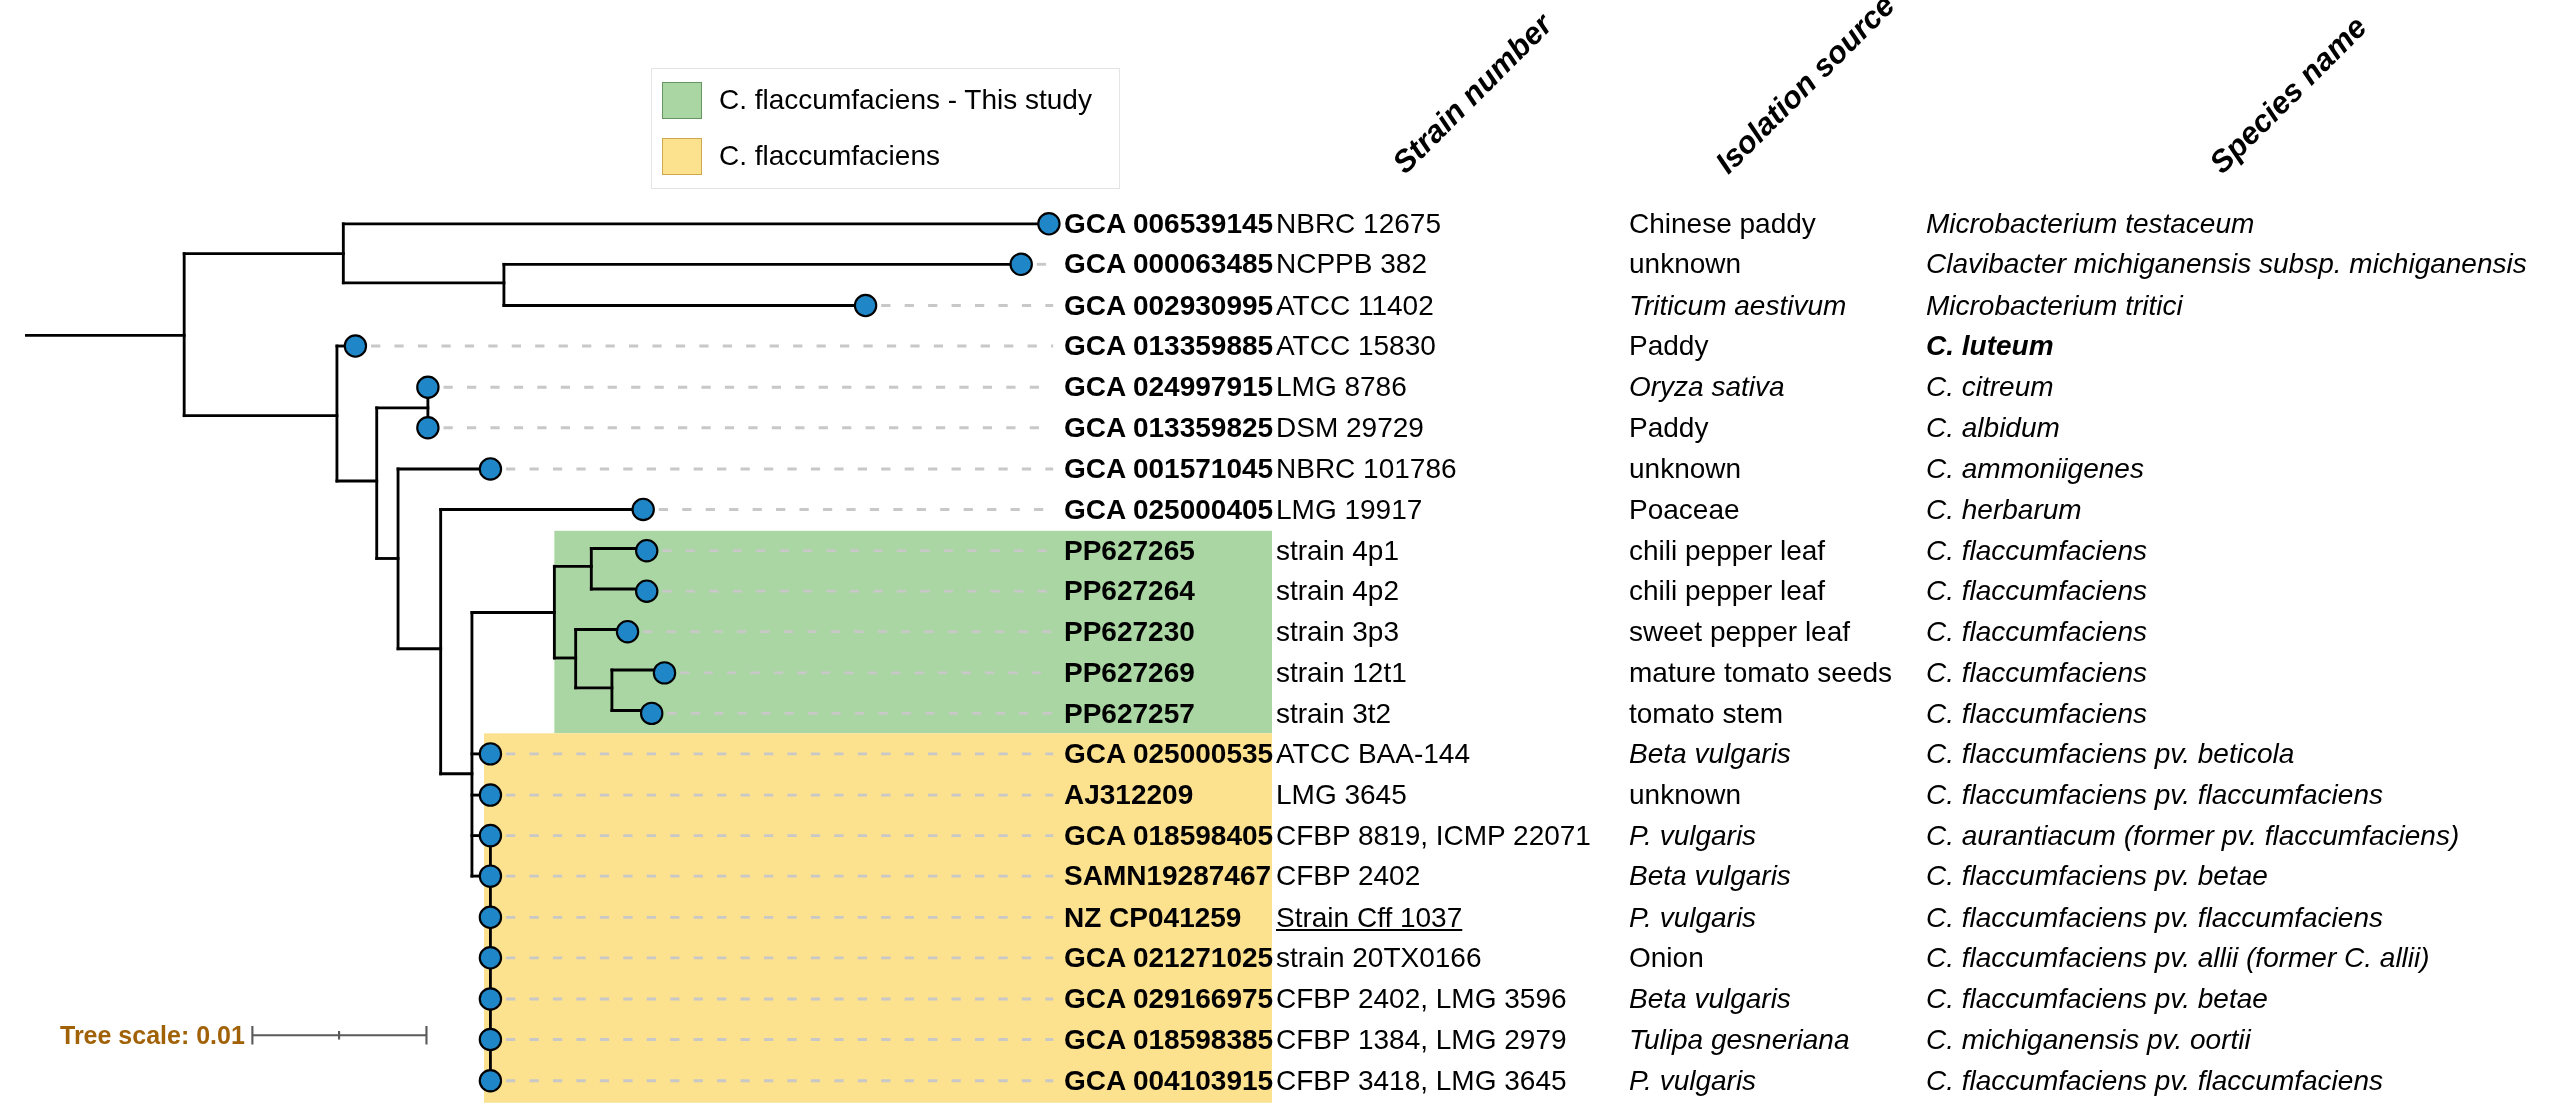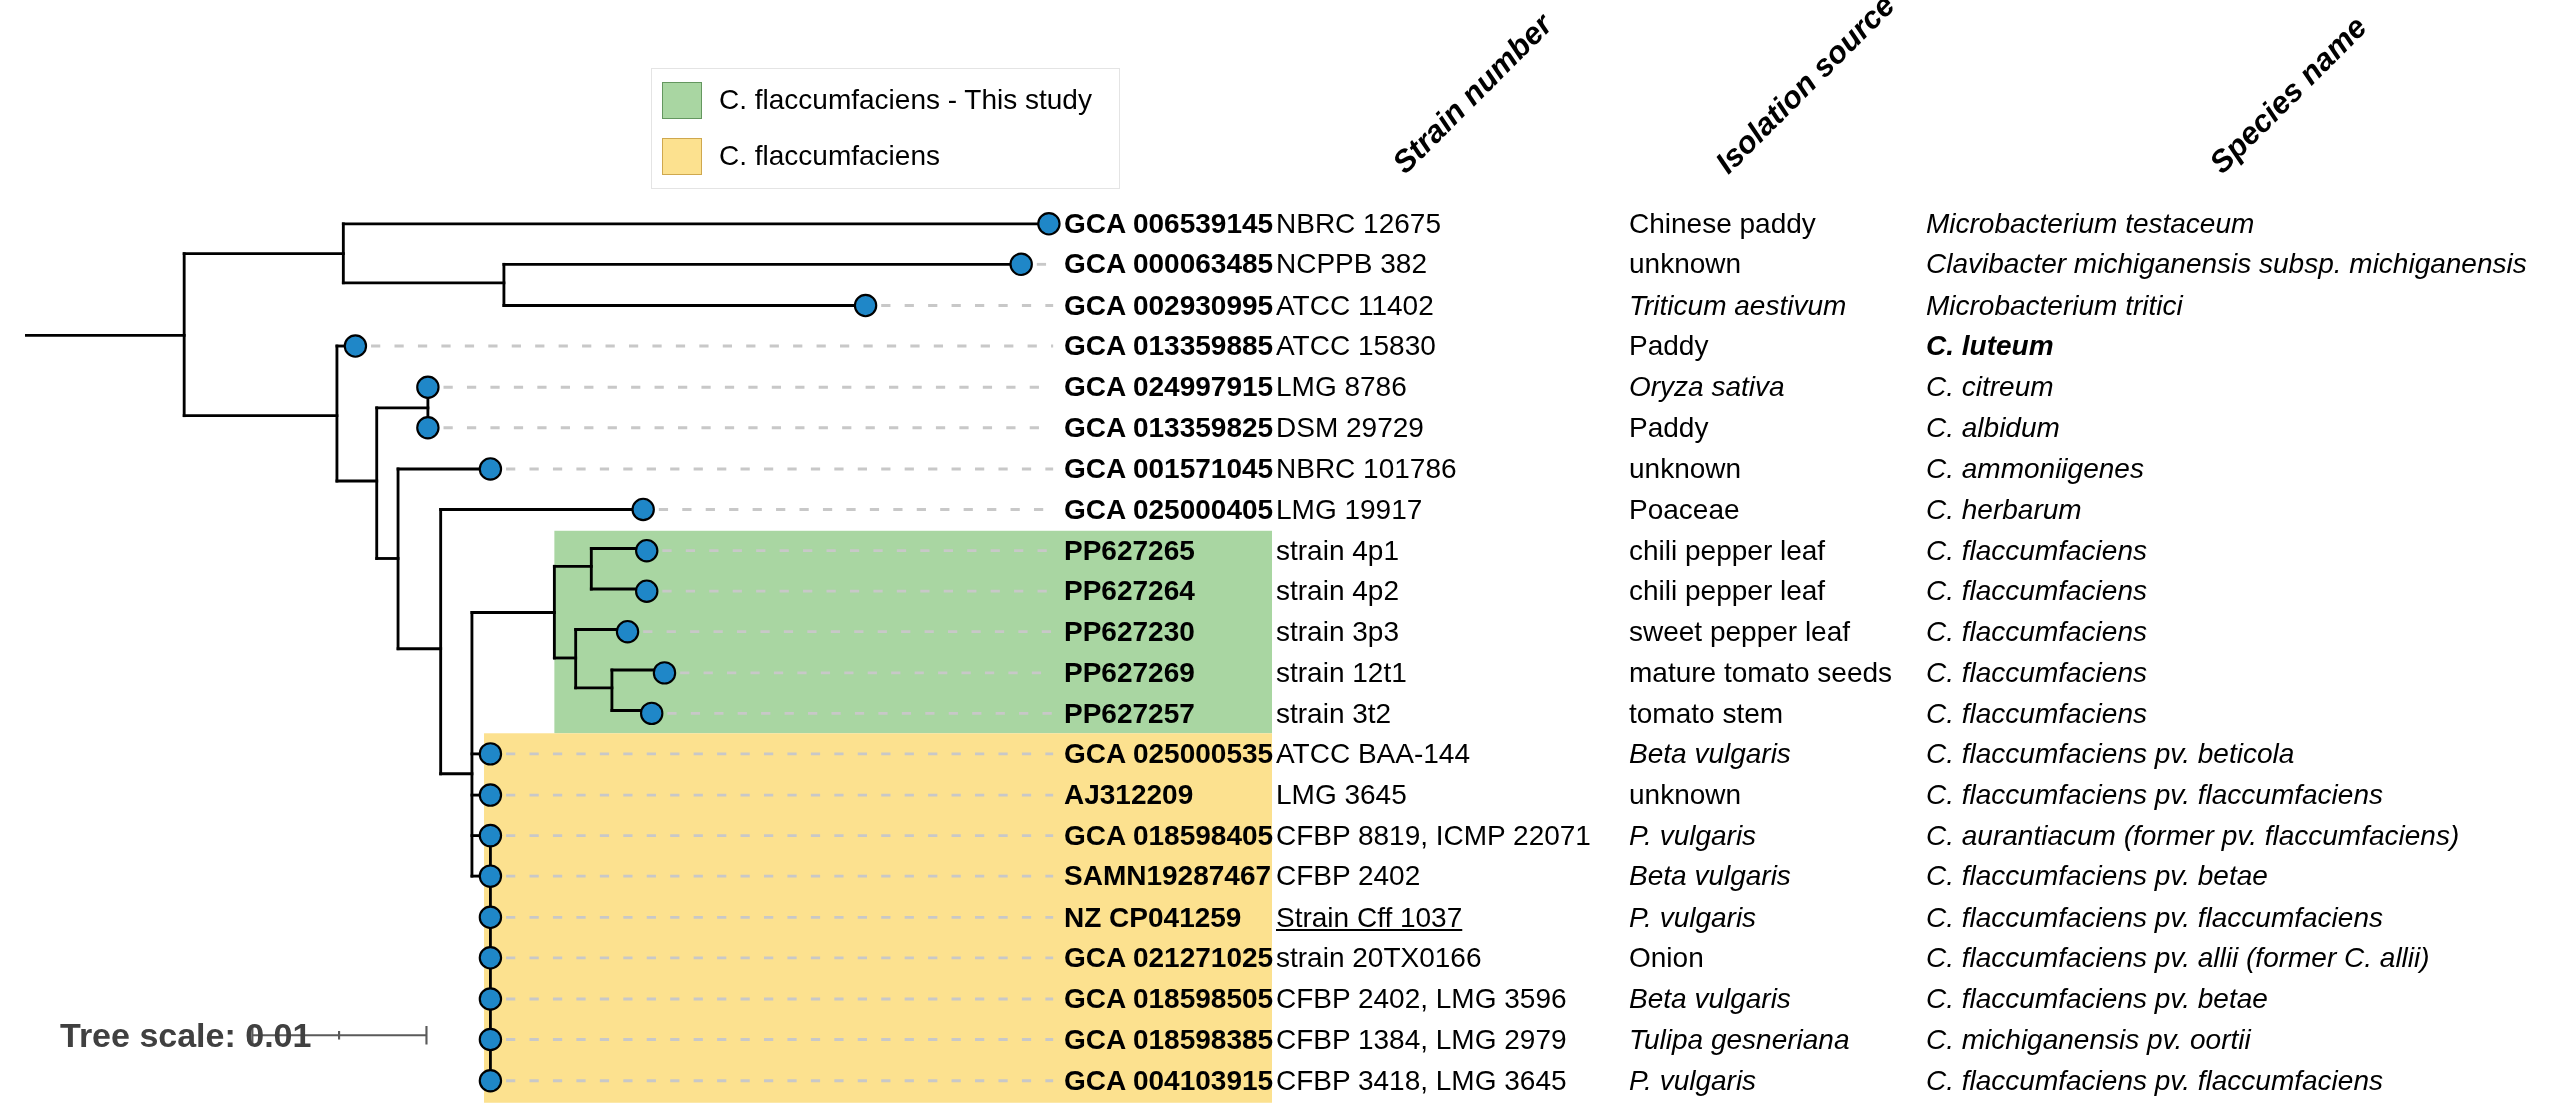--- a/index.html
+++ b/index.html
@@ -22,21 +22,21 @@
               transform-origin:0 100%;}
   
   .cell{position:absolute;height:40px;line-height:40px;font-size:28px;white-space:nowrap;}
   .cell-acc{left:1064px;font-weight:bold;}
   .cell-strain{left:1276px;}
   .cell-source{left:1629px;}
   .cell-species{left:1926px;font-style:italic;}
   .italic{font-style:italic;}
   
   #scale-label{position:absolute;left:60px;top:1018px;height:34px;line-height:34px;
-               font-size:34px;font-weight:bold;color:#404040;white-space:nowrap;}
+               font-size:25px;font-weight:bold;color:#a16207;white-space:nowrap;}
 </style>
 </head>
 <body>
 
 <div id="figure">
 
   <svg id="tree-svg" width="2576" height="1112" viewBox="0 0 3625 1565">
       <rect x="780" y="747" width="1010" height="285" fill="#a9d6a2"></rect>
       <rect x="681" y="1032" width="1109" height="520" fill="#fce18f"></rect>
       <line x1="1459" y1="372" x2="1482" y2="372" stroke="#c8c8c8" stroke-width="4" stroke-dasharray="13 20"></line>
@@ -217,21 +217,21 @@
       <span class="cell cell-source italic" style="top: 856px;">Beta vulgaris</span>
       <span class="cell cell-species" style="top: 856px;">C. flaccumfaciens pv. betae</span>
       <span class="cell cell-acc" style="top: 898px;">NZ CP041259</span>
       <span class="cell cell-strain" style="top: 898px; text-decoration: underline;">Strain Cff 1037</span>
       <span class="cell cell-source italic" style="top: 898px;">P. vulgaris</span>
       <span class="cell cell-species" style="top: 898px;">C. flaccumfaciens pv. flaccumfaciens</span>
       <span class="cell cell-acc" style="top: 938px;">GCA 021271025</span>
       <span class="cell cell-strain" style="top: 938px;">strain 20TX0166</span>
       <span class="cell cell-source" style="top: 938px;">Onion</span>
       <span class="cell cell-species" style="top: 938px;">C. flaccumfaciens pv. allii (former C. allii)</span>
-      <span class="cell cell-acc" style="top: 979px;">GCA 018598505</span>
+      <span class="cell cell-acc" style="top: 979px;">GCA 029166975</span>
       <span class="cell cell-strain" style="top: 979px;">CFBP 2402, LMG 3596</span>
       <span class="cell cell-source italic" style="top: 979px;">Beta vulgaris</span>
       <span class="cell cell-species" style="top: 979px;">C. flaccumfaciens pv. betae</span>
       <span class="cell cell-acc" style="top: 1020px;">GCA 018598385</span>
       <span class="cell cell-strain" style="top: 1020px;">CFBP 1384, LMG 2979</span>
       <span class="cell cell-source italic" style="top: 1020px;">Tulipa gesneriana</span>
       <span class="cell cell-species" style="top: 1020px;">C. michiganensis pv. oortii</span>
       <span class="cell cell-acc" style="top: 1061px;">GCA 004103915</span>
       <span class="cell cell-strain" style="top: 1061px;">CFBP 3418, LMG 3645</span>
       <span class="cell cell-source italic" style="top: 1061px;">P. vulgaris</span>

